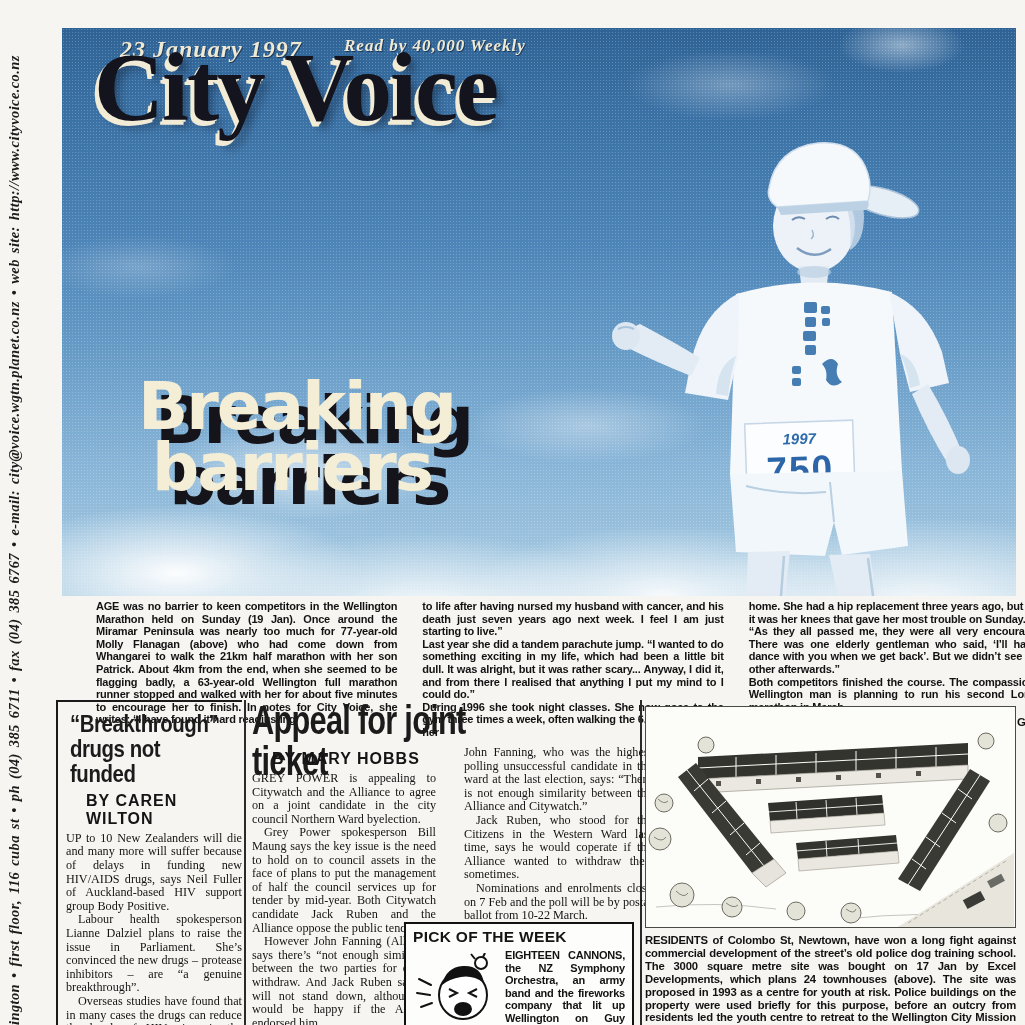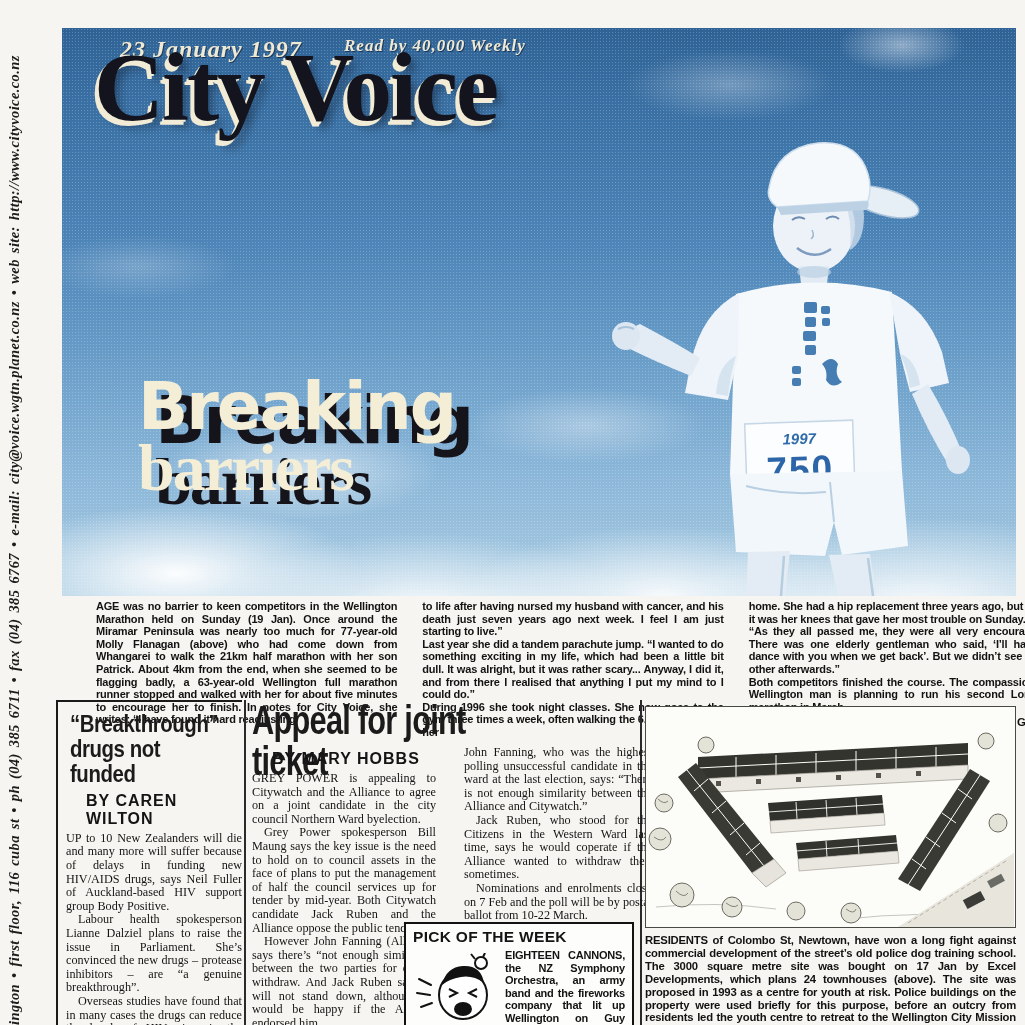--- a/index.html
+++ b/index.html
@@ -30,21 +30,21 @@
   .dateline{position:absolute;top:8px;left:58px;font-style:italic;font-weight:bold;font-size:24px;
     color:#f0ead4;text-shadow:1px 1px 0 rgba(15,25,45,.6);letter-spacing:1px;}
   .readership{position:absolute;top:8px;left:282px;font-style:italic;font-weight:bold;font-size:17px;
     color:#f0ead4;text-shadow:1px 1px 0 rgba(15,25,45,.6);letter-spacing:1px;}
   .masthead{position:absolute;top:14px;left:32px;font-family:"Liberation Serif",serif;font-weight:bold;
     font-size:97px;line-height:.95;letter-spacing:-2px;color:#14141f;
     text-shadow:-2px 2px 0 #f2ecd6,-4px 5px 0 #f2ecd6,4px 7px 9px rgba(8,14,28,.4);}
   .breaking{position:absolute;left:76px;top:348px;font-family:"DejaVu Sans",sans-serif;font-weight:800;
     font-size:66px;line-height:.93;letter-spacing:-2px;color:#f4eed7;
     text-shadow:.26em .21em 0 #14141a;}
-  .breaking .l2{font-family:Liberation Serif, serif;}
+  .breaking .l2{margin-left:14px;}
   .runner{position:absolute;right:0;bottom:0;width:420px;height:470px;}
 
   
   .leadcap{position:absolute;left:48px;top:600px;width:954px;height:104px;display:flex;gap:25px;margin-left:48px;}
   .leadcap .col{width:307px;}
   .capbold{font-family:"Liberation Sans",sans-serif;font-weight:700;font-size:11px;line-height:12.6px;
     text-align:justify;letter-spacing:-.2px;color:#121212;}
   .capbold p{margin:0;}
   .credit{text-align:right;font-family:"Liberation Sans",sans-serif;font-weight:700;font-size:11.5px;margin-top:3px;}
 

